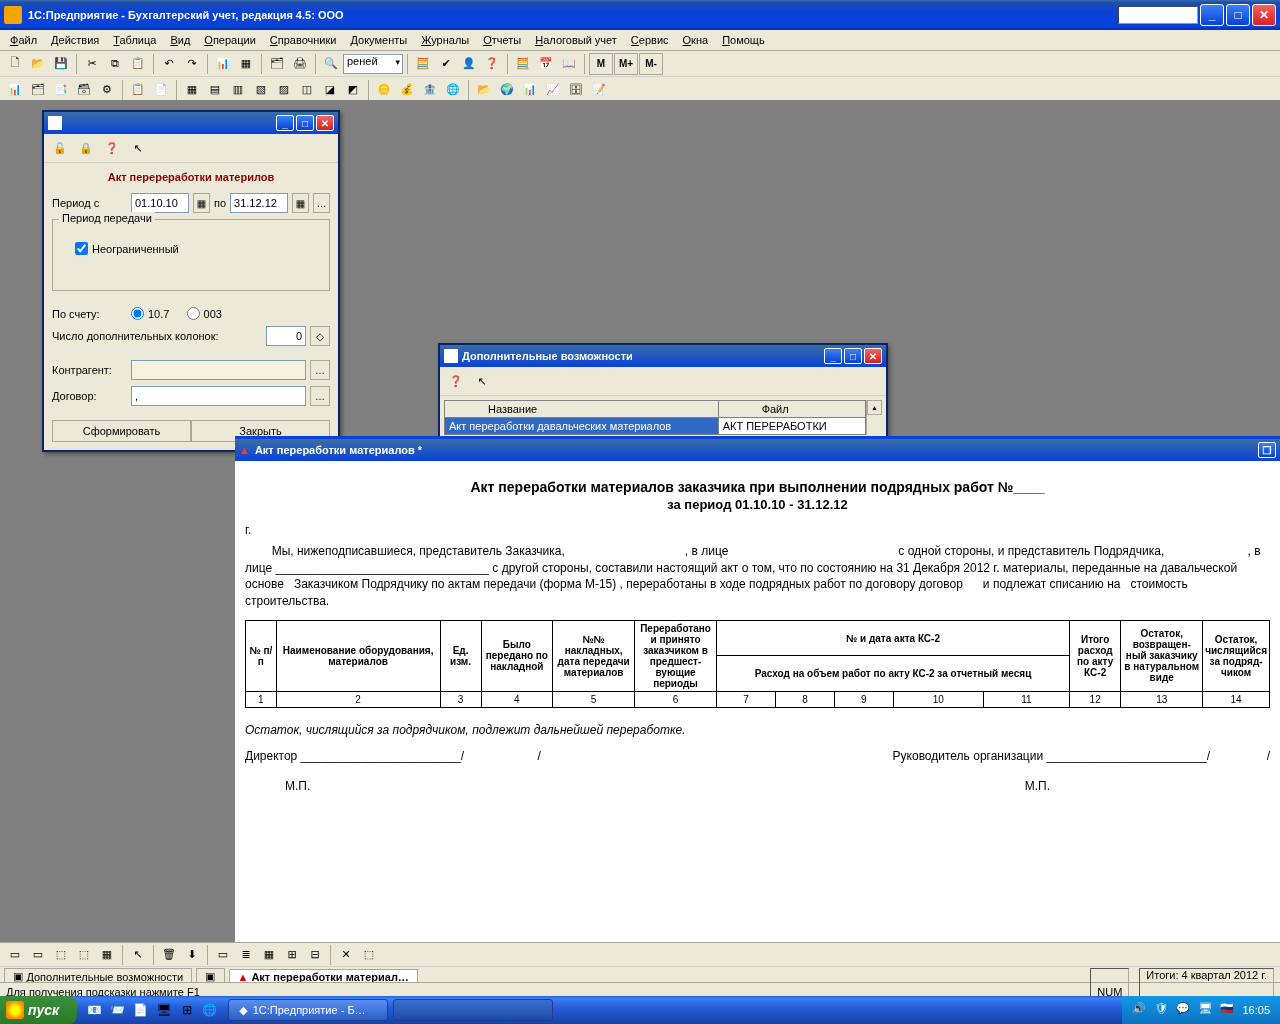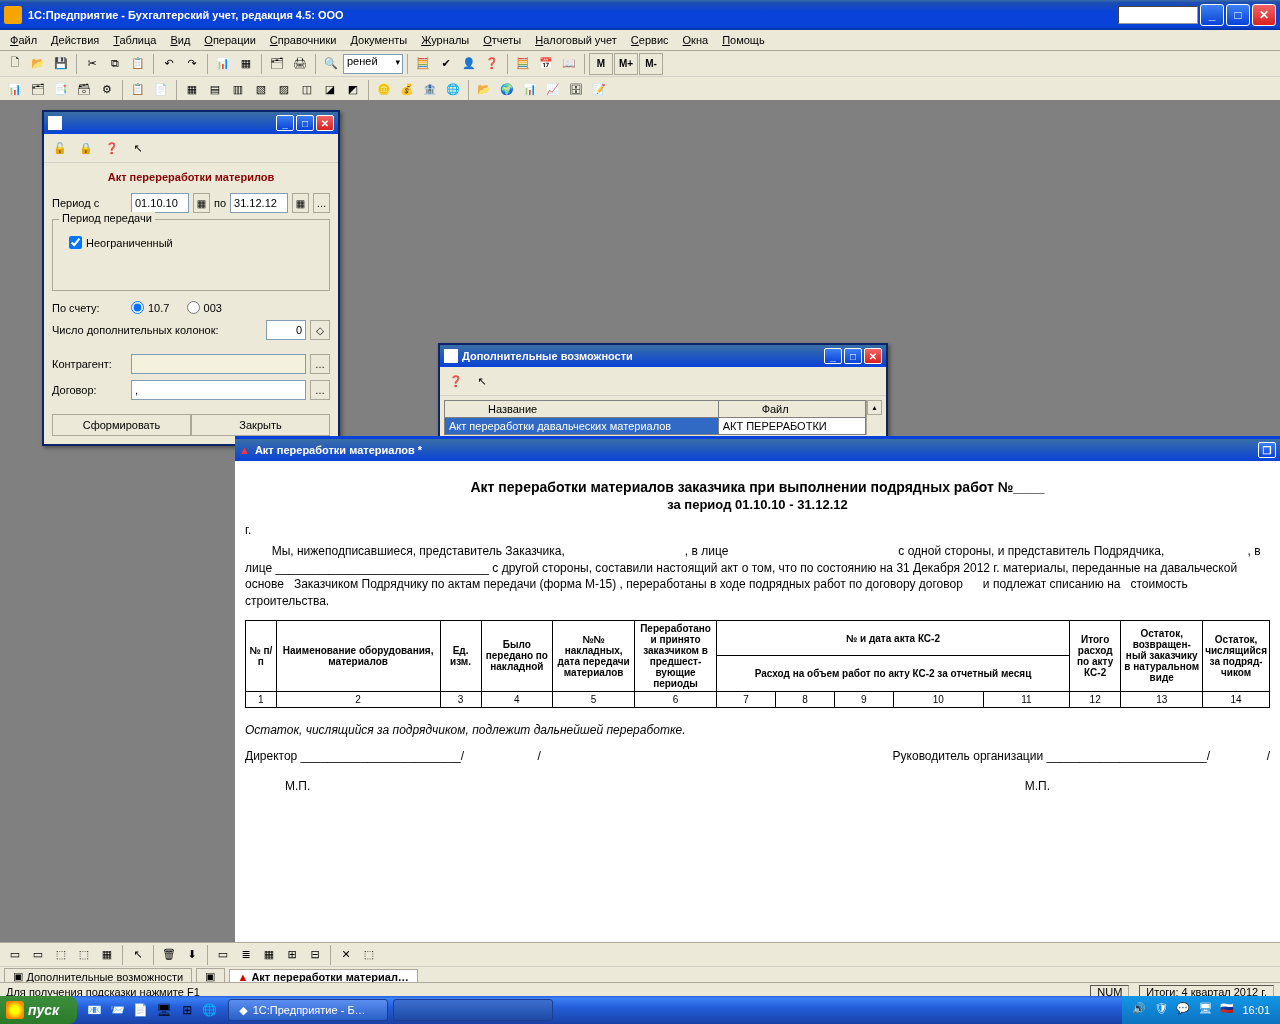--- a/index.html
+++ b/index.html
@@ -37,21 +37,21 @@
 .wbtnsm { width:18px;height:16px;background:linear-gradient(#3c81f3,#0842d8);border:1px solid #fff;border-radius:2px;margin-left:2px;display:flex;align-items:center;justify-content:center;color:#fff;font-size:10px;font-weight:bold; }
 .wbtnsm.close { background:linear-gradient(#f36565,#d82020); }
 .mdiwin .wtoolbar { background:#ece9d8; border-bottom:1px solid #d4d0c8; padding:3px 5px; display:flex; gap:4px; }
 .mdiwin .wbody { padding:8px; background:#ece9d8; }
 
 
 .fldrow { display:flex; align-items:center; margin-bottom:6px; gap:4px; }
 .fldlbl { min-width:75px; }
 .txtin { border:1px solid #7f9db9; background:#fff; height:20px; padding:0 3px; font-size:11px; }
 .fbtn { width:20px; height:20px; border:1px solid #aca899; background:#ece9d8; display:flex;align-items:center;justify-content:center; font-size:10px; }
-.groupbox { border:1px solid #aca899; padding:16px; margin-bottom:10px; position:relative; }
+.groupbox { border:1px solid #aca899; padding:22px; margin-bottom:16px; position:relative; }
 .groupbox .gbtitle { position:absolute; top:-8px; left:6px; background:#ece9d8; padding:0 3px; font-size:11px; }
 .chk { display:flex; align-items:center; gap:4px; }
 .btn { height:22px; padding:0 10px; border:1px solid #aca899; background:#ece9d8; font-size:11px; cursor:pointer; }
 
 
 .docwin { position:absolute; left:235px; top:336px; right:0; bottom:0; background:#fff; border-top:3px solid #0842d8; }
 .docwin .dtitle { height:22px; background:linear-gradient(to bottom,#3a6ea5,#0842d8); color:#fff;font-weight:bold;padding:0 4px;display:flex;align-items:center;font-size:11px; }
 .docwin .dtitle .spacer{flex:1;}
 .docbody { padding:10px 10px; font-family:Arial; font-size:12px; overflow:auto; height:calc(100% - 22px); background:#fff; }
 .docbody h2 { font-family: Arial; font-weight:bold; font-size:14px; text-align:center; margin:8px 0 2px; }
@@ -376,21 +376,21 @@
     </div>
   <div class="tab active">
       <span style="color:#d00">▲</span>
       <span>Акт переработки материал…</span>
     </div>
 </div>
 
 <div class="statusbar">
   <span>Для получения подсказки нажмите F1</span>
   <span style="display:flex;gap:10px;">
-    <span style="border:1px inset #aca899;padding:0 6px;">NUM</span>
+    <span style="border:1px inset #aca899;padding:17px 6px;">NUM</span>
     <span style="border:1px inset #aca899;padding:0 6px;">Итоги: 4 квартал 2012 г.</span>
   </span>
 </div>
 
 <div class="taskbar">
   <div class="startbtn">пуск</div>
   <div class="qlaunch">
     <div class="q">📧</div>
     <div class="q">📨</div>
     <div class="q">📄</div>
@@ -402,15 +402,15 @@
     <span>◆</span>
     <span>1С:Предприятие - Б…</span>
   </div>
   <div class="taskbtn" style="min-width:160px;background:linear-gradient(#3c6fd0,#1d4aa5);"></div>
   <div class="tray">
     <span class="ti">🔊</span>
     <span class="ti">🛡</span>
     <span class="ti">💬</span>
     <span class="ti">🖥</span>
     <span class="ti">🇷🇺</span>
-    <span>16:01</span>
+    <span>16:05</span>
   </div>
 </div>
 
 </body></html>

